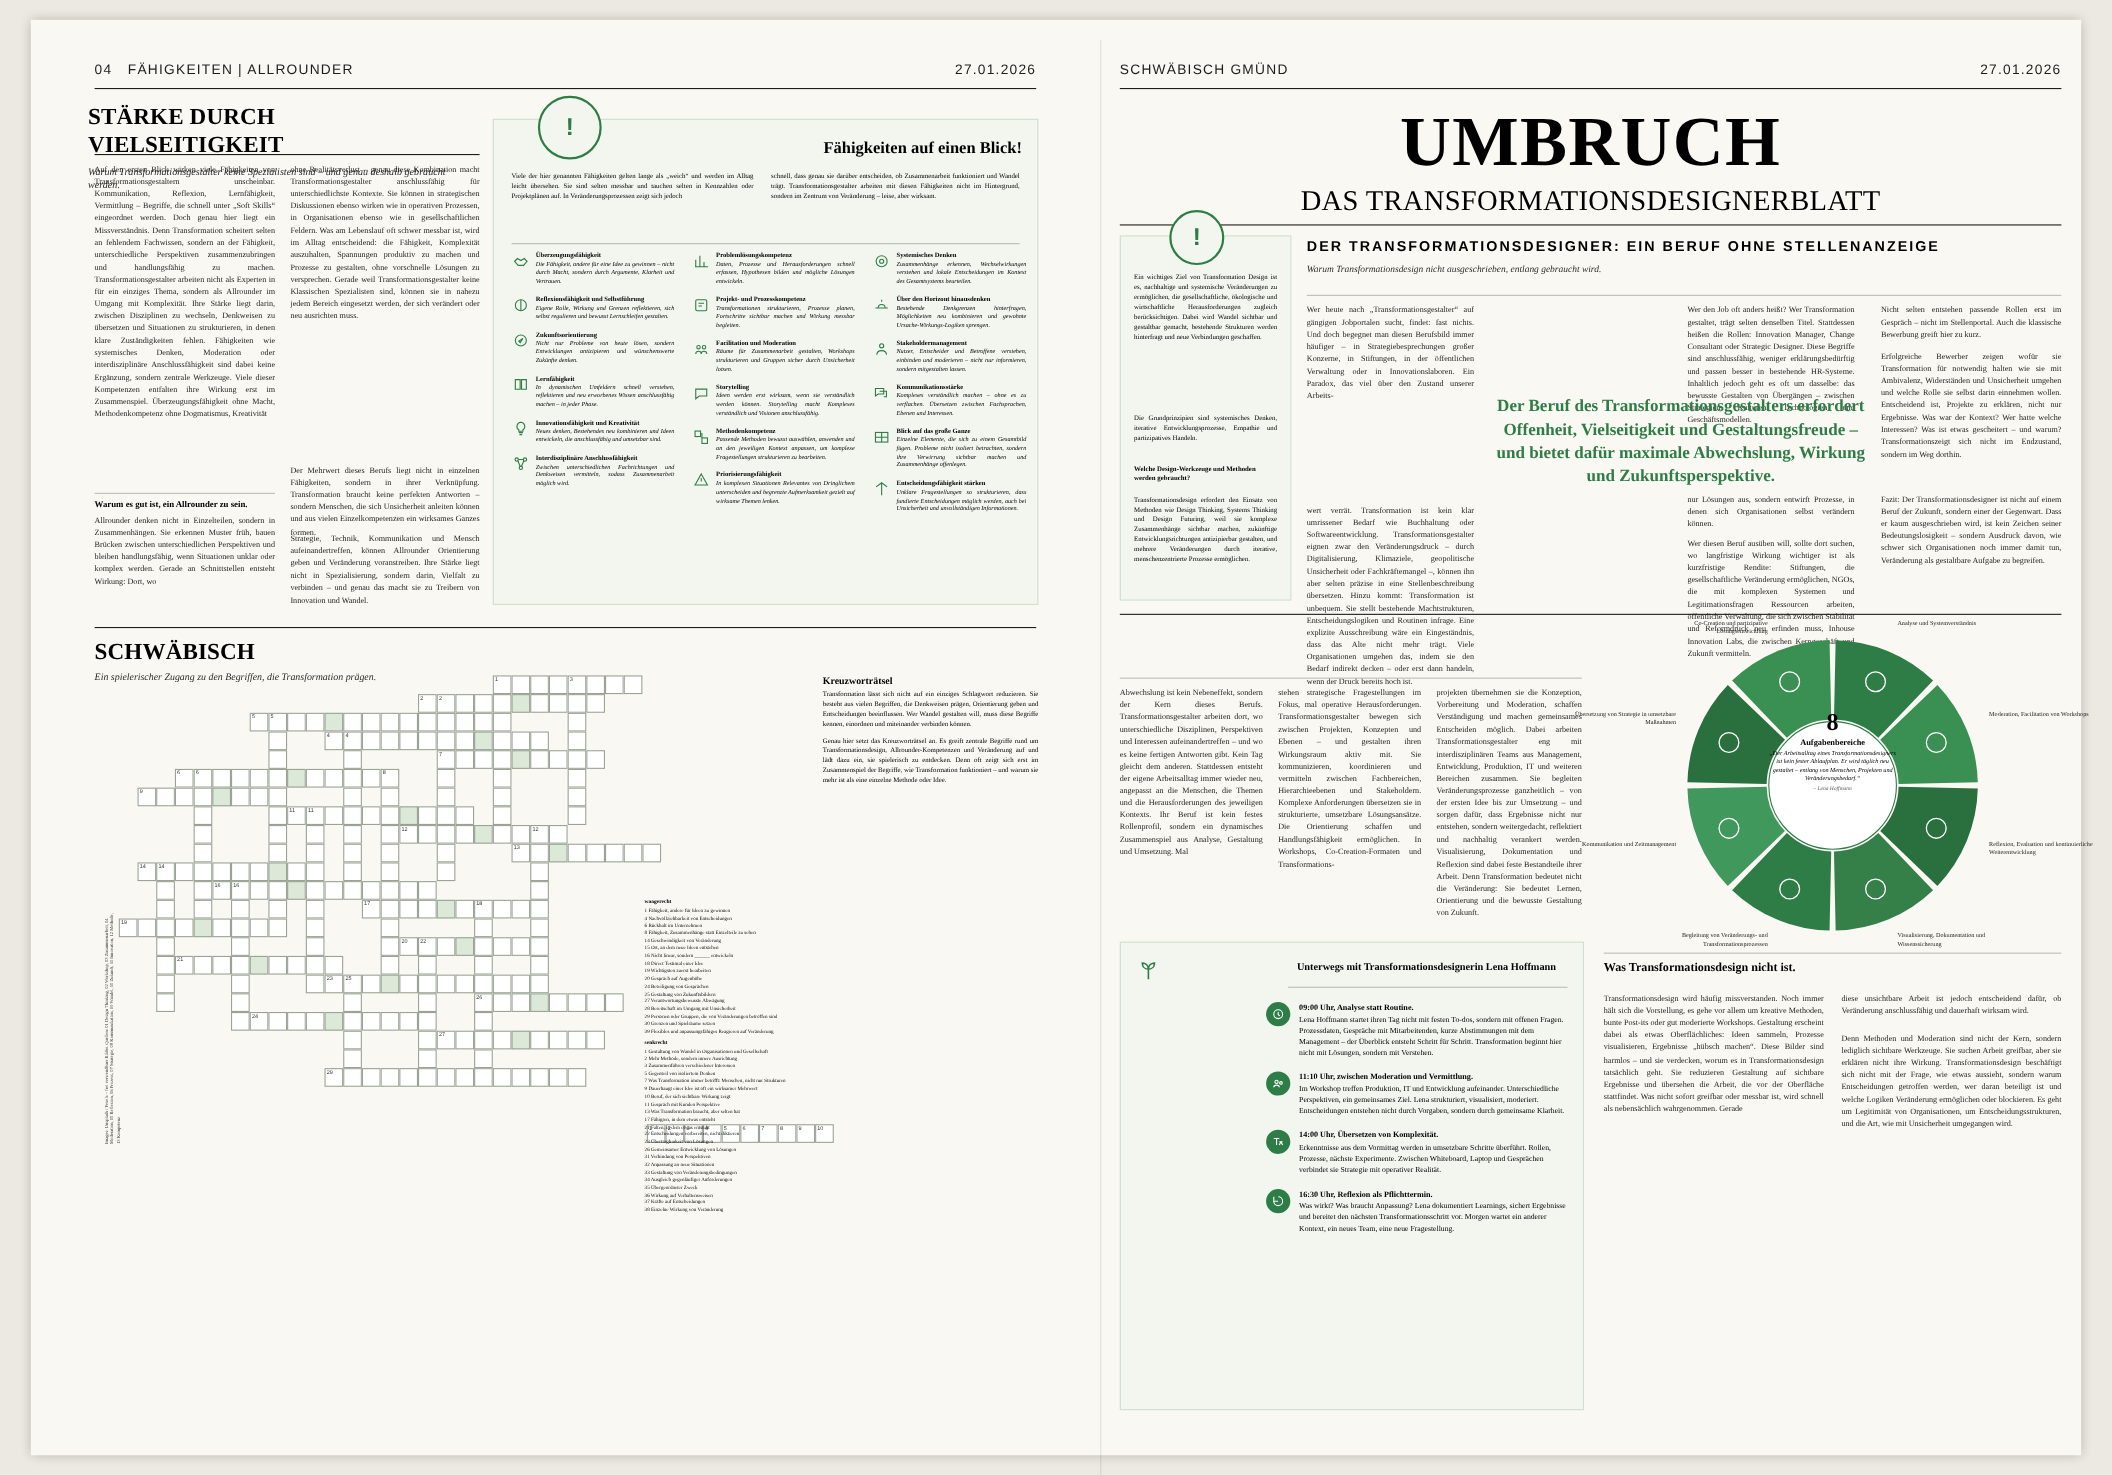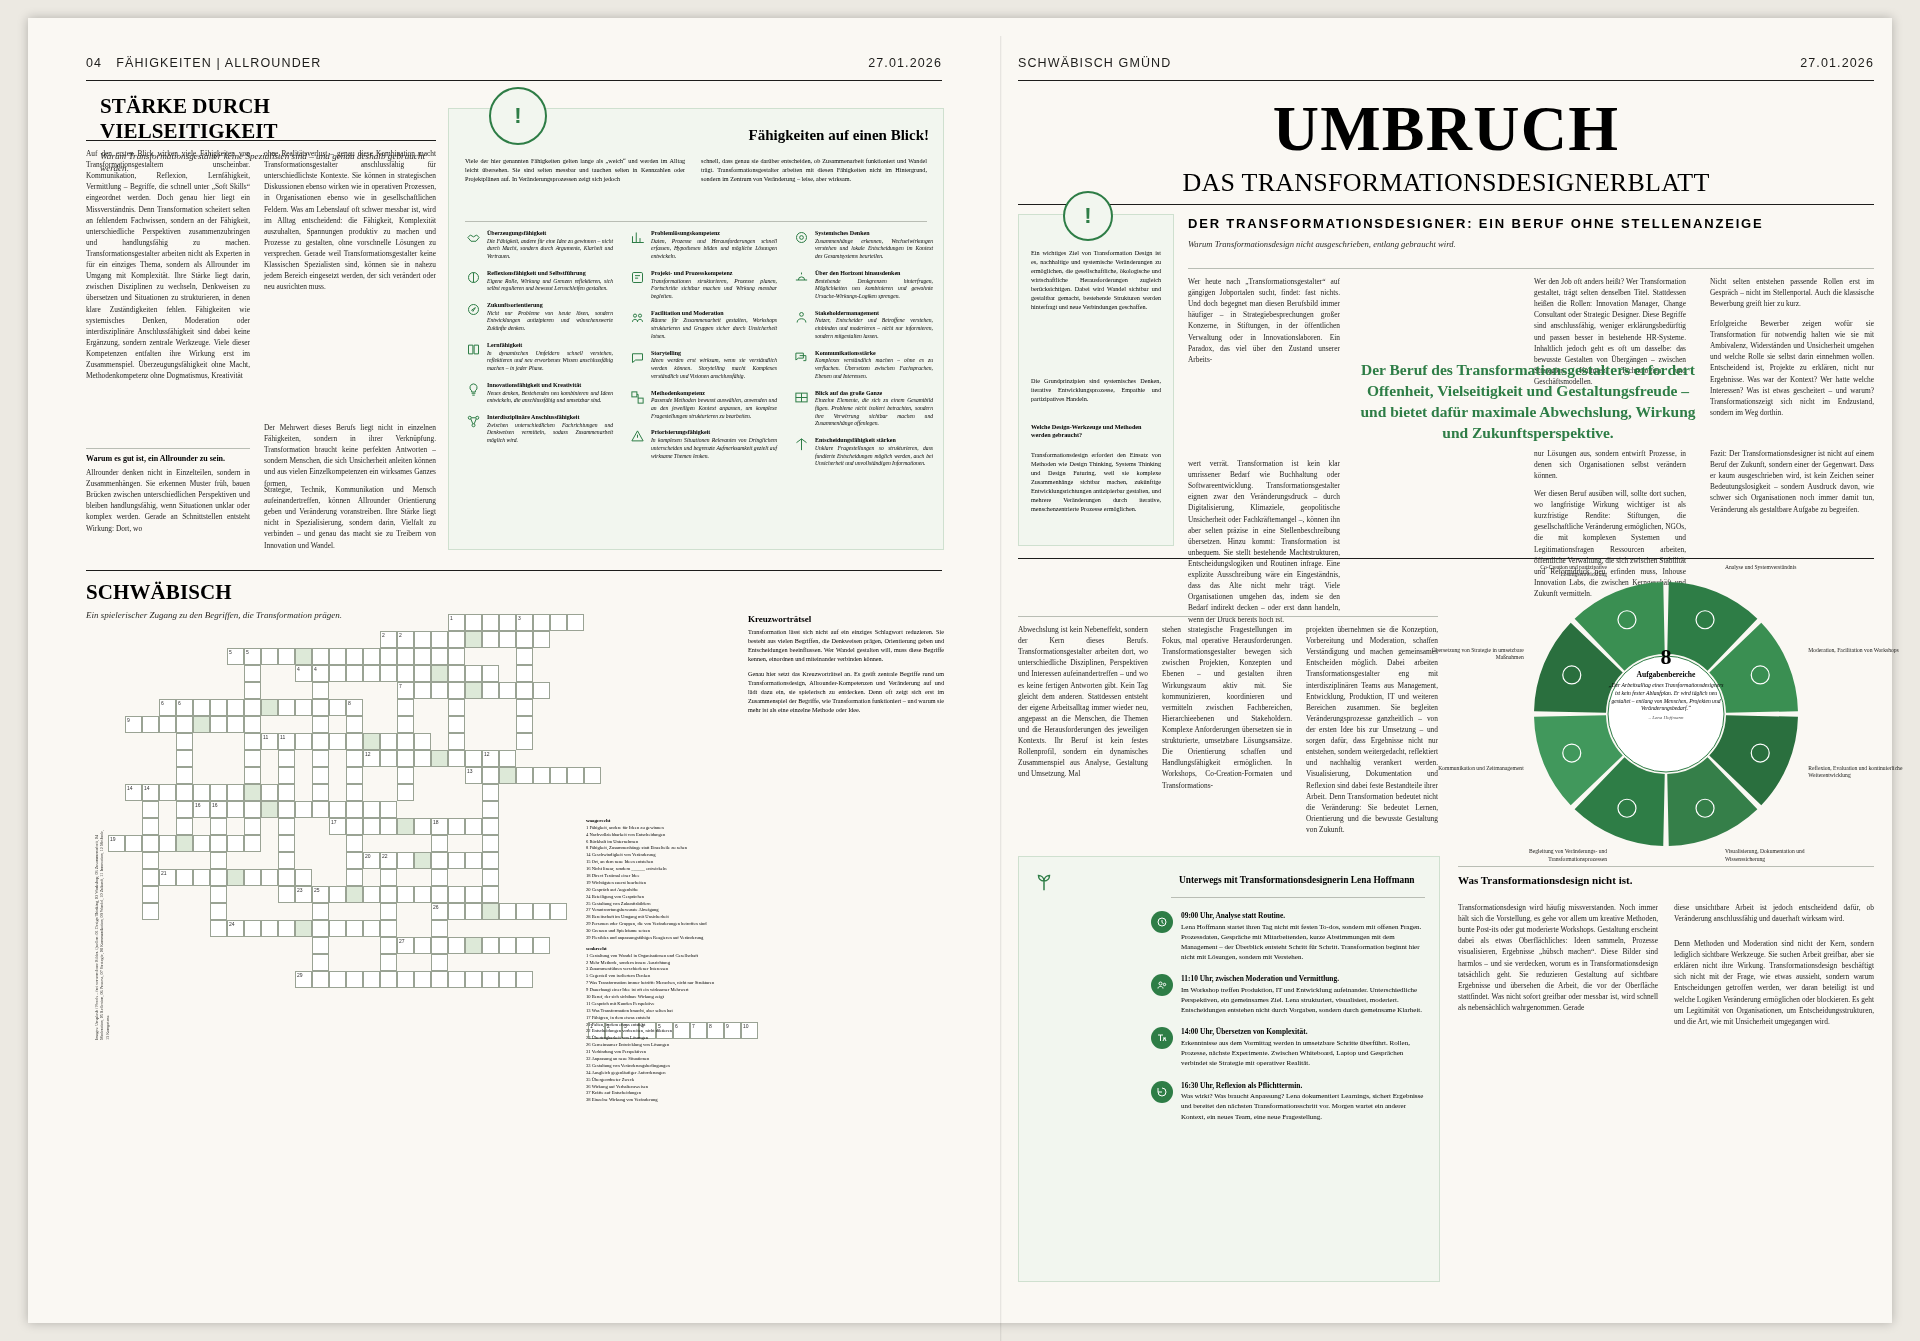--- a/index.html
+++ b/index.html
@@ -60,21 +60,21 @@
 <div id="page">
 <div class="sheet">
 
   <div class="pg pgL">
     <div class="hdr">
       <span class="l"><span class="pn">04</span><span>FÄHIGKEITEN | ALLROUNDER</span></span>
       <span class="r">27.01.2026</span>
     </div>
     <div class="rule" style="top:62px;"></div>
 
-    <div style="position:absolute;left:52px;top:76px;width:350px;">
+    <div style="position:absolute;left:32px;top:76px;width:350px;">
       <div class="sec-title">STÄRKE DURCH VIELSEITIGKEIT</div>
       <div class="kicker" style="font-size:9.2px;line-height:1.35;margin-top:6px;">Warum Transformationsgestalter keine Spezialisten sind – und genau deshalb gebraucht werden.</div>
     </div>
     <div class="divider" style="position:absolute;left:38px;top:122px;width:350px;"></div>
 
     <div class="col" style="position:absolute;left:38px;top:130px;width:164px;">Auf den ersten Blick wirken viele Fähigkeiten von Transformationsgestaltern unscheinbar. Kommunikation, Reflexion, Lernfähigkeit, Vermittlung – Begriffe, die schnell unter „Soft Skills“ eingeordnet werden. Doch genau hier liegt ein Missverständnis. Denn Transformation scheitert selten an fehlendem Fachwissen, sondern an der Fähigkeit, unterschiedliche Perspektiven zusammenzubringen und handlungsfähig zu machen. Transformationsgestalter arbeiten nicht als Experten in für ein einziges Thema, sondern als Allrounder im Umgang mit Komplexität. Ihre Stärke liegt darin, zwischen Disziplinen zu wechseln, Denkweisen zu übersetzen und Situationen zu strukturieren, in denen klare Zuständigkeiten fehlen. Fähigkeiten wie systemisches Denken, Moderation oder interdisziplinäre Anschlussfähigkeit sind dabei keine Ergänzung, sondern zentrale Werkzeuge. Viele dieser Kompetenzen entfalten ihre Wirkung erst im Zusammenspiel. Überzeugungsfähigkeit ohne Macht, Methodenkompetenz ohne Dogmatismus, Kreativität</div>
     <div class="col" style="position:absolute;left:216px;top:130px;width:172px;">ohne Realitätsverlust – genau diese Kombination macht Transformationsgestalter anschlussfähig für unterschiedlichste Kontexte. Sie können in strategischen Diskussionen ebenso wirken wie in operativen Prozessen, in Organisationen ebenso wie in gesellschaftlichen Feldern. Was am Lebenslauf oft schwer messbar ist, wird im Alltag entscheidend: die Fähigkeit, Komplexität auszuhalten, Spannungen produktiv zu machen und Prozesse zu gestalten, ohne vorschnelle Lösungen zu versprechen. Gerade weil Transformationsgestalter keine Klassischen Spezialisten sind, können sie in nahezu jedem Bereich eingesetzt werden, der sich verändert oder neu ausrichten muss.</div>
     <div class="col" style="position:absolute;left:216px;top:404px;width:172px;">Der Mehrwert dieses Berufs liegt nicht in einzelnen Fähigkeiten, sondern in ihrer Verknüpfung. Transformation braucht keine perfekten Antworten – sondern Menschen, die sich Unsicherheit anleiten können und aus vielen Einzelkompetenzen ein wirksames Ganzes formen.</div>
 
     <div style="position:absolute;left:38px;top:430px;width:164px;">

